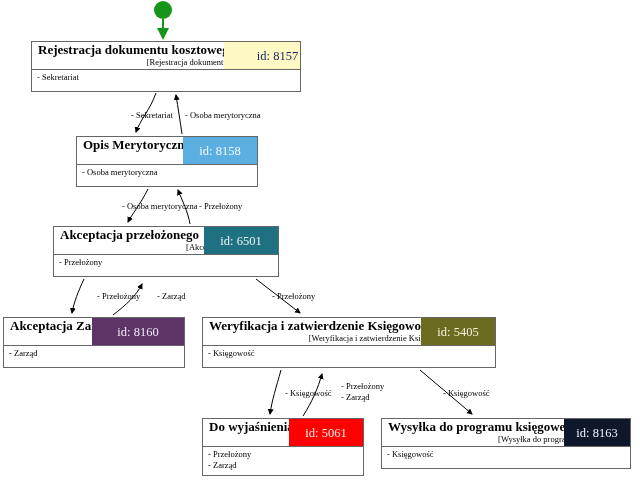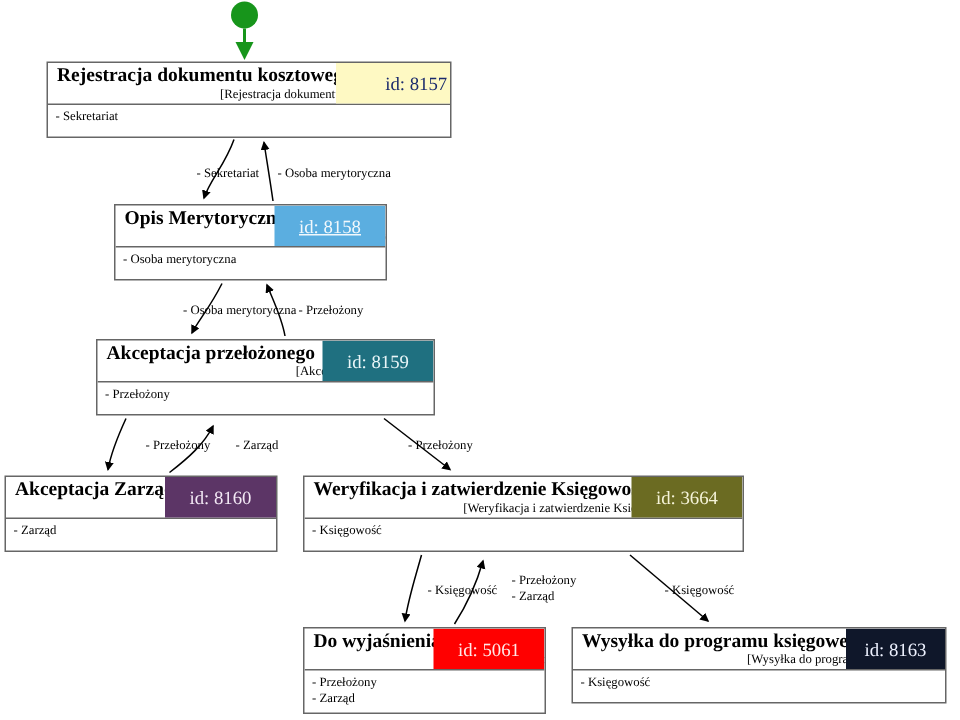--- a/index.html
+++ b/index.html
@@ -135,57 +135,57 @@
         <div class="roles">
           <span class="role">- Sekretariat</span>
         </div>
       </div>
       <div class="node" style="left: 76px; top: 136px; width: 182px; height: 51px;">
         <div class="node-head">
           <div class="titles">
             <span class="n-title">Opis Merytoryczny</span>
             <span class="n-sub">[Opis Merytoryczny]</span>
           </div>
-          <div class="idbox" style="width: 74px; background: rgb(91, 174, 224); color: rgb(242, 248, 252); text-decoration: underline;">id: 8158</div>
+          <div class="idbox" style="width: 74px; background: rgb(91, 174, 224); color: rgb(242, 248, 252);">id: 8158</div>
         </div>
         <div class="roles">
           <span class="role">- Osoba merytoryczna</span>
         </div>
       </div>
-      <div class="node" style="left: 64px; top: 226px; width: 226px; height: 51px;">
+      <div class="node" style="left: 53px; top: 226px; width: 226px; height: 51px;">
         <div class="node-head">
           <div class="titles">
             <span class="n-title">Akceptacja przełożonego</span>
             <span class="n-sub">[Akceptacja przełożonego]</span>
           </div>
-          <div class="idbox" style="width: 74px; background: rgb(31, 112, 128); color: rgb(234, 246, 248);">id: 8159</div>
+          <div class="idbox" style="width: 74px; background: rgb(31, 112, 128); color: rgb(234, 246, 248);">id: 6501</div>
         </div>
         <div class="roles">
           <span class="role">- Przełożony</span>
         </div>
       </div>
       <div class="node" style="left: 3px; top: 317px; width: 182px; height: 51px;">
         <div class="node-head">
           <div class="titles">
             <span class="n-title">Akceptacja Zarządu</span>
             <span class="n-sub">[Akceptacja Zarządu]</span>
           </div>
-          <div class="idbox" style="width: 74px; background: rgb(92, 53, 102); color: rgb(243, 233, 245);">id: 8160</div>
+          <div class="idbox" style="width: 92px; background: rgb(92, 53, 102); color: rgb(243, 233, 245);">id: 8160</div>
         </div>
         <div class="roles">
           <span class="role">- Zarząd</span>
         </div>
       </div>
       <div class="node" style="left: 202px; top: 317px; width: 294px; height: 51px;">
         <div class="node-head">
           <div class="titles">
             <span class="n-title">Weryfikacja i zatwierdzenie Księgowość</span>
             <span class="n-sub">[Weryfikacja i zatwierdzenie Księgowość]</span>
           </div>
-          <div class="idbox" style="width: 74px; background: rgb(107, 107, 34); color: rgb(245, 243, 216);">id: 3664</div>
+          <div class="idbox" style="width: 74px; background: rgb(107, 107, 34); color: rgb(245, 243, 216);">id: 5405</div>
         </div>
         <div class="roles">
           <span class="role">- Księgowość</span>
         </div>
       </div>
       <div class="node" style="left: 202px; top: 418px; width: 162px; height: 58px;">
         <div class="node-head">
           <div class="titles">
             <span class="n-title">Do wyjaśnienia</span>
             <span class="n-sub">[Do wyjaśnienia]</span>

